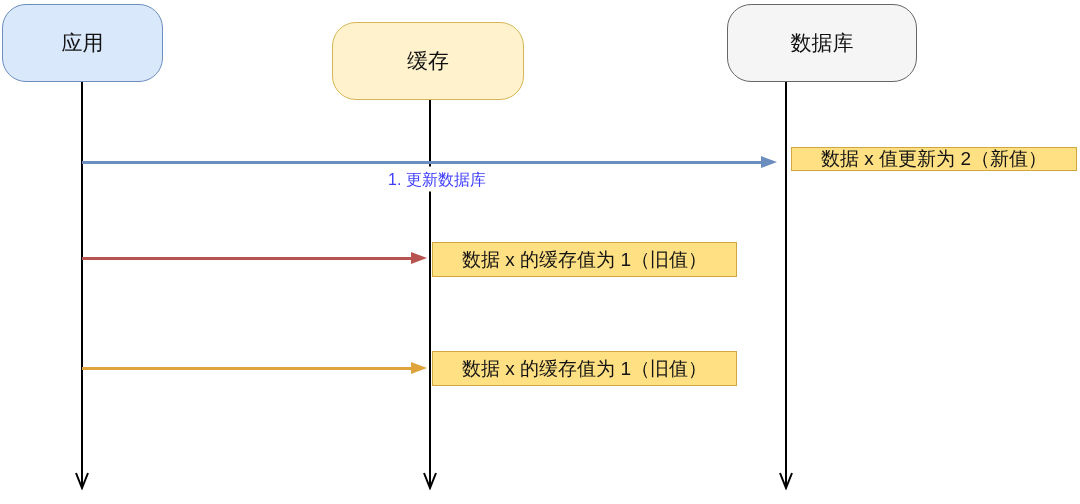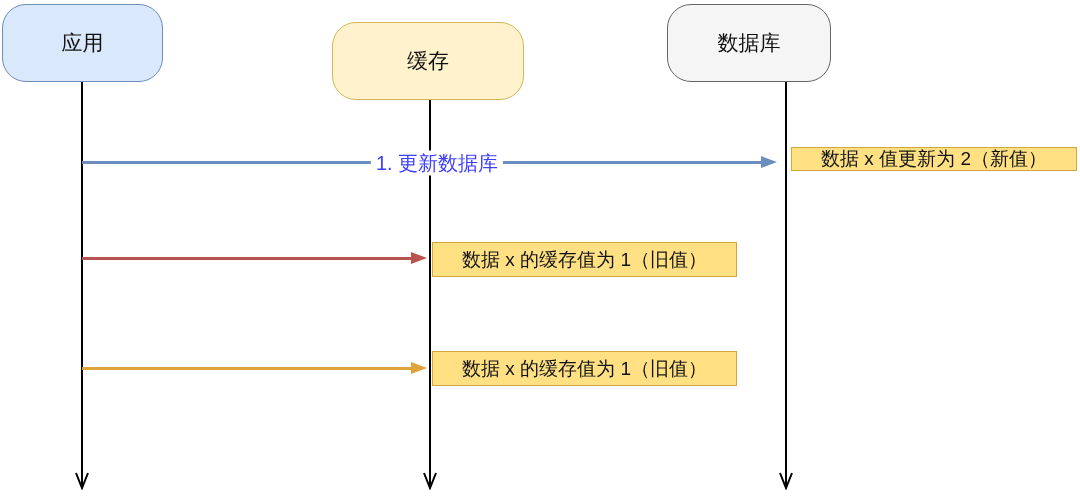--- a/index.html
+++ b/index.html
@@ -5,21 +5,21 @@
   html,body{margin:0;padding:0;background:#ffffff;}
   body{font-family:"Liberation Sans","DejaVu Sans",sans-serif;}
   .canvas{position:relative;width:1080px;height:504px;background:#fff;overflow:hidden;}
 
   
   .actor{position:absolute;top:4px;height:78px;border-radius:24px;
          display:flex;align-items:center;justify-content:center;
          font-size:21px;color:#111;box-sizing:border-box;border:1.6px solid #999;}
   .actor-app  {left:2px;  width:161px;background:var(--actor_app_fill);  border-color:var(--actor_app_border);}
   .actor-cache{left:332px;width:192px;background:var(--actor_cache_fill);border-color:var(--actor_cache_border);margin-top:18px;}
-  .actor-db   {left:667px;width:164px;background:var(--actor_db_fill);   border-color:var(--actor_db_border);}
+  .actor-db   {left:727px;width:190px;background:var(--actor_db_fill);   border-color:var(--actor_db_border);}
 
   
   .lifeline{position:absolute;width:1.5px;background:var(--lifeline);}
   .ll-app  {left:81px; top:82px;height:405px;}
   .ll-cache{left:429px;top:82px;height:405px;}
   .ll-db   {left:785px;top:82px;height:405px;}
   .ll-arrow{position:absolute;top:471px;width:16px;height:19px;}
   .ll-arrow svg{display:block;}
 
   
@@ -27,21 +27,21 @@
   .msg1-line{left:82px;top:161px;width:679px;background:var(--msg1_line);}
   .msg2-line{left:82px;top:257px;width:329px;background:var(--msg2_line);}
   .msg3-line{left:82px;top:367px;width:329px;background:var(--msg3_line);}
   .msg-head{position:absolute;width:0;height:0;border-top:6.5px solid transparent;border-bottom:6.5px solid transparent;}
   .msg1-head{left:761px;top:156px;border-left:16px solid var(--msg1_line);}
   .msg2-head{left:411px;top:252px;border-left:16px solid var(--msg2_line);}
   .msg3-head{left:411px;top:362px;border-left:16px solid var(--msg3_line);}
 
   
   .msg-label{position:absolute;transform:translate(-50%,-50%);background:#ffffff;
-             padding:1px 5px;font-size:20px;white-space:nowrap;text-align:center;line-height:23px;}
+             padding:1px 5px;font-size:16px;white-space:nowrap;text-align:center;line-height:23px;margin-top:16px;}
   .msg1-label{left:437px;top:163px;color:var(--msg1_text);}
   .msg2-label{left:254px;top:259px;color:var(--msg2_text);}
   .msg3-label{left:252px;top:369px;color:var(--msg3_text);}
 
   
   .note{position:absolute;background:var(--note_fill);border:1.5px solid var(--note_border);
         box-sizing:border-box;display:flex;align-items:center;justify-content:center;
         font-size:19px;color:#141414;white-space:nowrap;}
   .note1{left:791px;top:147px;width:286px;height:24px;}
   .note2{left:432px;top:242px;width:305px;height:35px;}

